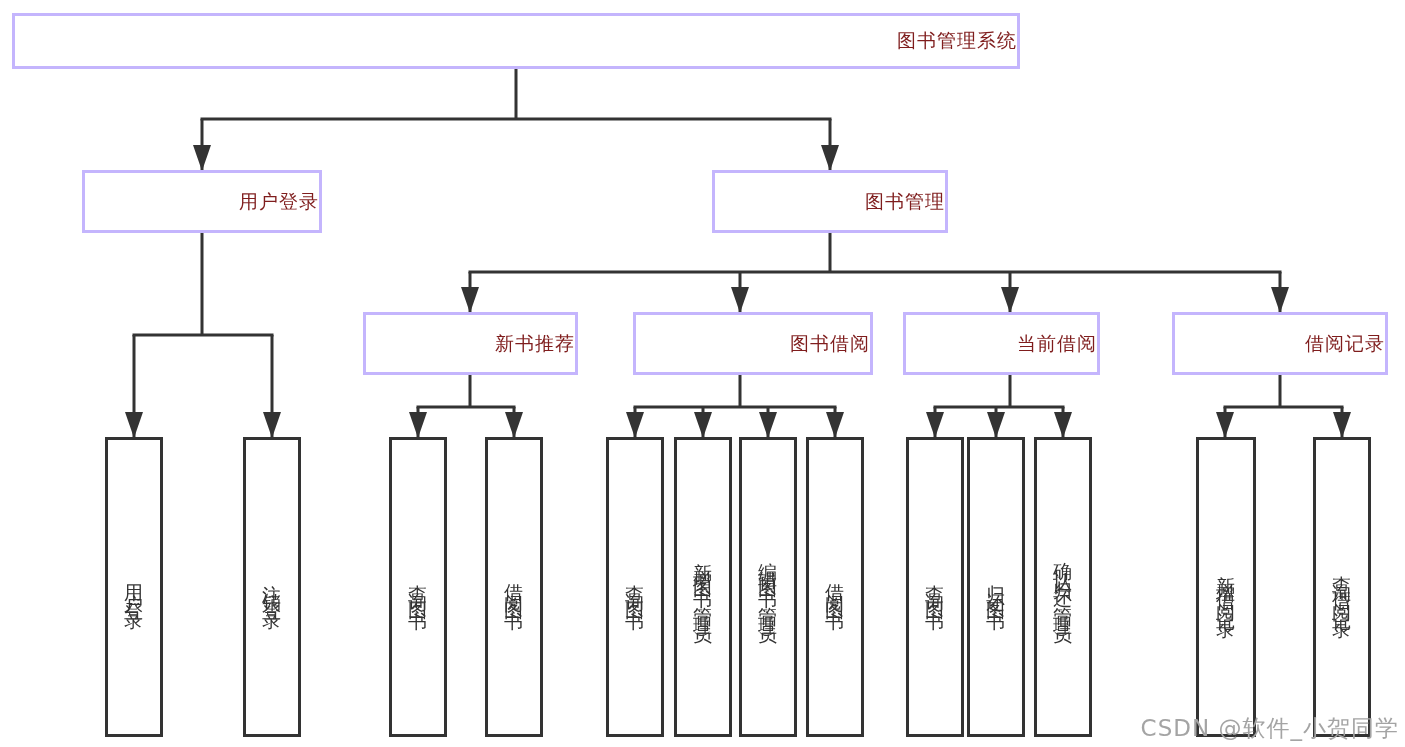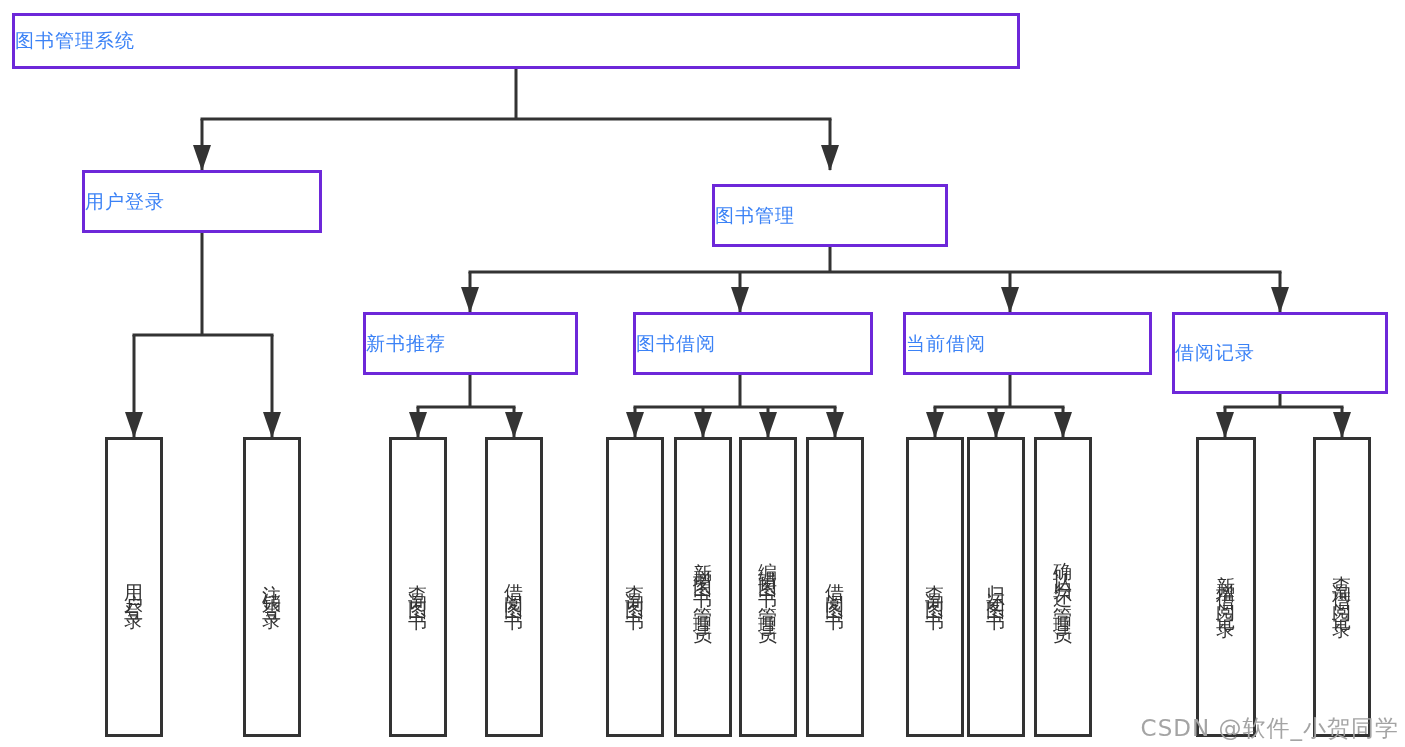--- a/index.html
+++ b/index.html
@@ -18,28 +18,28 @@
   #wires {
     position: absolute;
     left: 0;
     top: 0;
     width: 1405px;
     height: 747px;
   }
   .hbox {
     position: absolute;
     box-sizing: border-box;
-    border: 3px solid #6d28d9;
+    border: 3px solid #c4b5fd;
     background: #ffffff;
     display: flex;
     align-items: center;
-    justify-content: flex-start;
+    justify-content: flex-end;
     font-size: 19px;
     letter-spacing: 1px;
-    color: #3b82f6;
+    color: #7f1d1d;
     z-index: 2;
   }
   .vbox {
     position: absolute;
     box-sizing: border-box;
     border: 3px solid #333333;
     background: #ffffff;
     top: 437px;
     height: 300px;
     width: 58px;
@@ -118,34 +118,34 @@
     </g>
   </svg>
 
   <div class="hbox" style="left:12px; top:13px; width:1008px; height:56px;">
     <span>图书管理系统</span>
   </div>
 
   <div class="hbox" style="left:82px; top:170px; width:240px; height:63px;">
     <span>用户登录</span>
   </div>
-  <div class="hbox" style="left:712px; top:184px; width:236px; height:63px;">
+  <div class="hbox" style="left:712px; top:170px; width:236px; height:63px;">
     <span>图书管理</span>
   </div>
 
   <div class="hbox" style="left:363px; top:312px; width:215px; height:63px;">
     <span>新书推荐</span>
   </div>
   <div class="hbox" style="left:633px; top:312px; width:240px; height:63px;">
     <span>图书借阅</span>
   </div>
-  <div class="hbox" style="left:903px; top:312px; width:249px; height:63px;">
+  <div class="hbox" style="left:903px; top:312px; width:197px; height:63px;">
     <span>当前借阅</span>
   </div>
-  <div class="hbox" style="left:1172px; top:312px; width:216px; height:82px;">
+  <div class="hbox" style="left:1172px; top:312px; width:216px; height:63px;">
     <span>借阅记录</span>
   </div>
 
   <div class="vbox" style="left:105px;">
     <span>用户登录</span>
   </div>
   <div class="vbox" style="left:243px;">
     <span>注销登录</span>
   </div>
 

